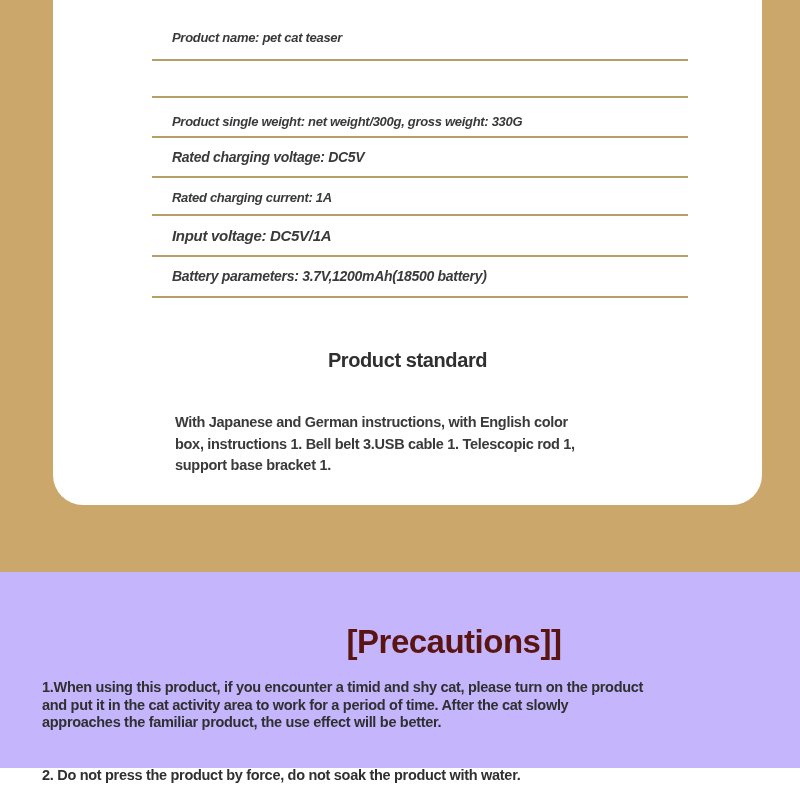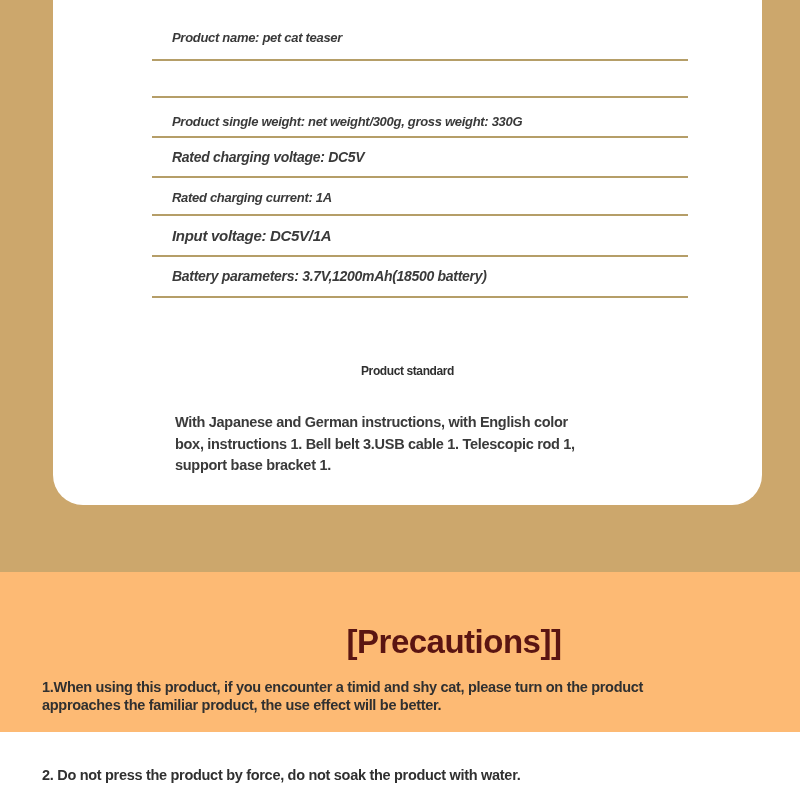--- a/index.html
+++ b/index.html
@@ -61,45 +61,45 @@
   }
   .r1 { top: 37px;  font-size: 13px; }
   .r2 { top: 81px;  font-size: 19px; letter-spacing: -0.6px; }
   .r3 { top: 121px; font-size: 13px; }
   .r4 { top: 157px; font-size: 14px; }
   .r5 { top: 197px; font-size: 13px; }
   .r6 { top: 235px; font-size: 15px; }
   .r7 { top: 276px; font-size: 14px; }
   .standard-title {
     position: absolute;
-    left: 0; top: 364px;
+    left: 0; top: 349px;
     width: 709px;
     text-align: center;
-    font-size: 12px;
+    font-size: 20px;
     font-weight: bold;
     color: #2f2f2f;
     letter-spacing: -0.4px;
   }
   .standard-note {
     position: absolute;
     left: 122px; top: 412px;
     width: 520px;
     font-size: 14.5px;
     font-weight: bold;
     line-height: 21.5px;
     color: #3a3a3a;
     letter-spacing: -0.3px;
   }
   .standard-note div { white-space: nowrap; }
   
   .precautions {
     position: absolute;
     left: 0; top: 572px;
-    width: 800px; height: 160px;
-    background: #fdba74;
+    width: 800px; height: 196px;
+    background: #c4b5fd;
   }
   .precautions-title {
     position: absolute;
     left: 0; top: 49px;
     width: 800px;
     text-align: center;
     text-indent: 108px;
     font-size: 33px;
     line-height: 42px;
     font-weight: bold;
@@ -161,20 +161,21 @@
 
     </div>
   </div>
 
   <div class="precautions">
 
     <div class="precautions-title">[Precautions]]</div>
 
     <div class="precaution-text p1">
       <div>1.When using this product, if you encounter a timid and shy cat, please turn on the product</div>
+      <div>and put it in the cat activity area to work for a period of time. After the cat slowly</div>
       <div>approaches the familiar product, the use effect will be better.</div>
     </div>
 
     <div class="precaution-text p2">
       <div>2. Do not press the product by force, do not soak the product with water.</div>
     </div>
 
   </div>
 
 </div>

